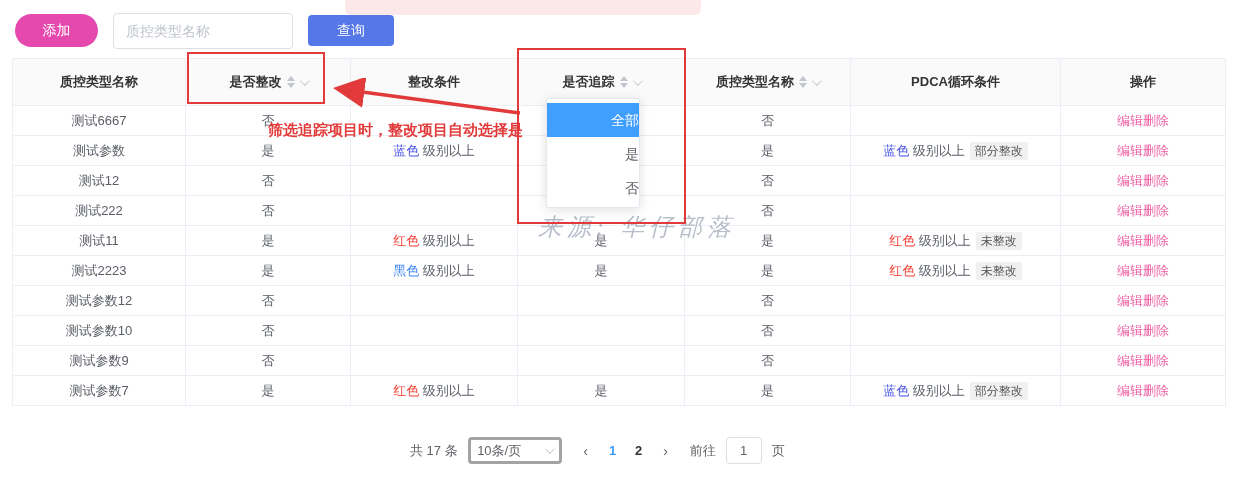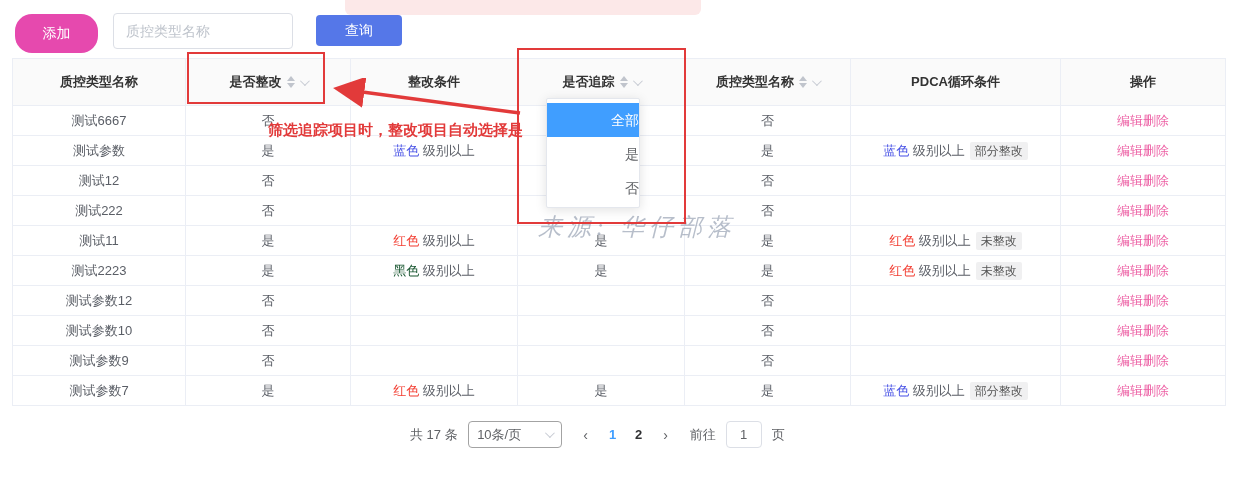--- a/index.html
+++ b/index.html
@@ -5,28 +5,28 @@
   * { margin:0; padding:0; box-sizing:border-box; }
   html,body { background:#fff; }
   body { font-family:"Liberation Sans", sans-serif; }
   #stage { position:relative; width:1244px; height:500px; background:#fff; overflow:hidden; }
 
   
   .toast-bar { position:absolute; left:345px; top:0; width:356px; height:15px;
     background:#fce8e8; border-radius:0 0 6px 6px; }
 
   
-  .btn-add { position:absolute; left:15px; top:14px; width:83px; height:39px;
+  .btn-add { position:absolute; left:15px; top:14px; width:83px; height:33px;
     background:var(--add-button); color:#fff; border:none; border-radius:17px;
     font-size:14px; font-family:inherit; cursor:pointer; }
   .search-input { position:absolute; left:113px; top:13px; width:180px; height:36px;
     border:1px solid #dcdfe6; border-radius:4px; padding:0 12px; font-size:14px;
     color:#606266; font-family:inherit; }
   .search-input::placeholder { color:#bfc4cc; }
-  .btn-query { position:absolute; left:316px; top:15px; width:86px; height:31px;
+  .btn-query { position:absolute; left:308px; top:15px; width:86px; height:31px;
     background:var(--query-button); color:#fff; border:none; border-radius:4px;
     font-size:14px; font-family:inherit; cursor:pointer; }
 
   
   .tbl-wrap { position:absolute; left:12px; top:58px; width:1213px; }
   table { border-collapse:collapse; table-layout:fixed; width:1213px;
     border:1px solid #ebeef5; }
   th, td { border:1px solid #ebeef5; text-align:center; font-size:13px;
     overflow:hidden; white-space:nowrap; }
   th { height:47px; background:#fafafa; color:#333; font-weight:700; }
@@ -61,23 +61,23 @@
   
   .red-box { position:absolute; border:2px solid var(--annotation-red); z-index:40;
     pointer-events:none; }
   #red-box-rectify { left:187px; top:52px; width:138px; height:52px; }
   #red-box-track { left:517px; top:48px; width:169px; height:176px; }
   .anno-text { position:absolute; left:268px; top:121px; color:var(--annotation-red);
     font-size:15px; font-weight:700; z-index:40; white-space:nowrap; }
   .anno-arrow { position:absolute; left:322px; top:78px; z-index:41; pointer-events:none; }
 
   
-  .pager { position:absolute; left:410px; top:421px; display:flex; align-items:center;
+  .pager { position:absolute; left:410px; top:437px; display:flex; align-items:center;
     font-size:13px; color:#606266; gap:10px;justify-content:center; }
-  .page-size-select { width:94px; height:27px; border:1px solid #a3a3a3; border-radius:4px;
+  .page-size-select { width:94px; height:27px; border:3px solid #a3a3a3; border-radius:4px;
     display:flex; align-items:center; justify-content:center; gap:24px; color:#606266;
     cursor:pointer; background:#fff; }
   .pg-arrow { background:none; border:none; color:#606266; font-size:14px;
     width:28px; cursor:pointer; font-family:inherit; }
   .pg-num { background:none; border:none; font-size:13px; font-weight:700;
     color:#303133; width:26px; cursor:pointer; font-family:inherit; }
   .pg-num.active { color:var(--page-active); }
   .goto-input { width:36px; height:27px; border:1px solid #dcdfe6; border-radius:4px;
     text-align:center; font-size:13px; color:#606266; font-family:inherit; }
   .pager-group { display:flex; align-items:center; }
@@ -186,21 +186,21 @@
             <td>是</td>
             <td><span style="color: rgb(242, 60, 48);">红色</span> 级别以上</td>
             <td>是</td>
             <td>是</td>
             <td><span style="color: rgb(242, 60, 48);">红色</span> 级别以上<span class="tag">未整改</span></td>
             <td><a class="action-link">编辑</a><a class="action-link">删除</a></td>
           </tr>
           <tr>
             <td>测试2223</td>
             <td>是</td>
-            <td><span style="color: #14532d;">黑色</span> 级别以上</td>
+            <td><span style="color: #3b82f6;">黑色</span> 级别以上</td>
             <td>是</td>
             <td>是</td>
             <td><span style="color: rgb(242, 60, 48);">红色</span> 级别以上<span class="tag">未整改</span></td>
             <td><a class="action-link">编辑</a><a class="action-link">删除</a></td>
           </tr>
           <tr>
             <td>测试参数12</td>
             <td>否</td>
             <td></td>
             <td></td>

